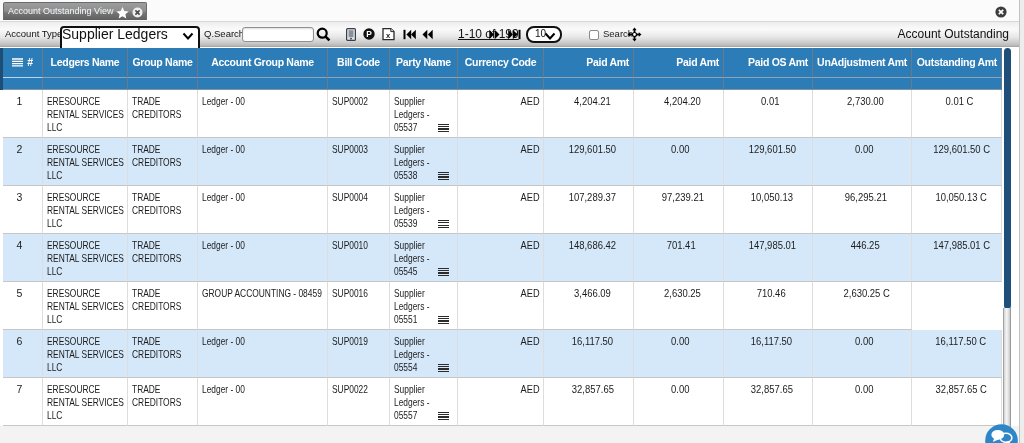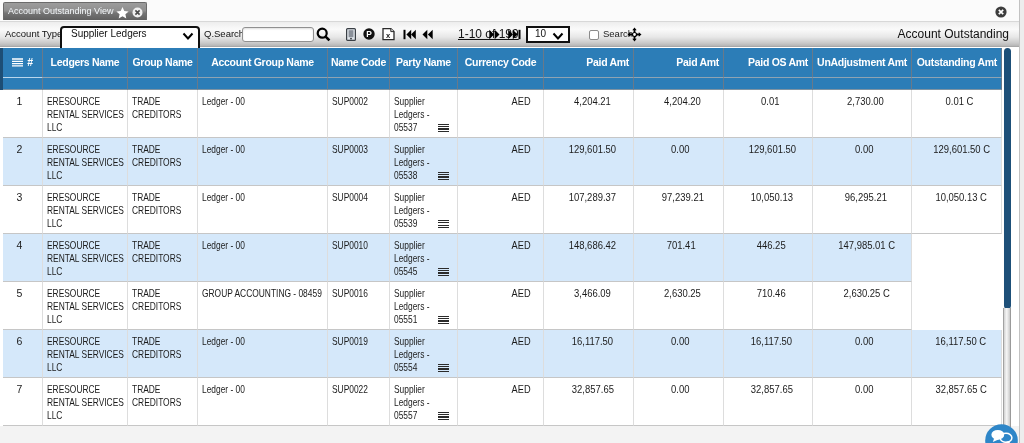--- a/index.html
+++ b/index.html
@@ -18,28 +18,28 @@
 #tab .cx { position:absolute; left:128px; top:4px; }
 #topclose { position:absolute; left:995px; top:4px; }
 
 
 #toolbar { left:0; top:22px; width:1019px; height:25px;
   background:linear-gradient(180deg,#ededed 0%,#fafafa 30%,#e8e8e8 62%,#c9c9c9 88%,#b5b5b5 100%);
   border-bottom:1px solid #a8a8a8; font-size:9.5px; color:#111; }
 #toolbar .lbl { top:0; height:24px; line-height:24px; }
 #lab1 { left:5px; }
 #sel1 { left:60px; top:4px; width:140px; height:31px; background:#fff;
-  border:2px solid #101010; border-radius:4px; line-height:12.5px; font-size:10px;
-  padding-left:9px; }
+  border:2px solid #101010; border-radius:4px; line-height:12.5px; font-size:14px;
+  }
 #sel1 svg, #sel2 svg { position:absolute; right:4px; top:3px; }
 #lab2 { left:204px; }
 #inp1 { left:242px; top:5px; width:72px; height:15px; background:#fff;
   border:1px solid #909090; border-radius:3px; box-shadow:inset 0 1px 2px #00000022; }
-#sel2 { left:526px; top:4px; width:44px; height:17px; background:#fff;
-  border:2px solid #101010; border-radius:0; line-height:12.5px; font-size:10px;
+#sel2 { left:526px; top:4px; width:36px; height:17px; background:#fff;
+  border:2px solid #101010; border-radius:8px; line-height:12.5px; font-size:10px;
   padding-left:7px; }
 #pgtext { left:458px; font-size:12px;text-decoration:underline; }
 #cb { left:589px; top:8px; width:10px; height:10px; background:#fff;
   border:1px solid #8a8a8a; border-radius:2px; }
 #flab { left:603px; color:#222; }
 #title { right:10px; font-size:12px; color:#101010; }
 .icw { top:0; height:24px; display:flex; align-items:center; }
 
 
 #tbl { left:3px; top:48px; width:999px; }
@@ -53,21 +53,21 @@
 .r.sub .c { background:#2c7db7; height:12px; border-right:1px solid #68798a;
   border-bottom:1px solid #7f93a2; }
 .c { font-size:10.5px; line-height:13.4px; color:#1b1b1b; padding:4.5px 4px 0 4px;
   height:48px; border-right:1px solid #dddddd; border-bottom:1px solid #c6c6c6;
   overflow:hidden; }
 .t { display:inline-block; transform:scaleX(0.8); transform-origin:0 0;
   white-space:nowrap; }
 .w .c { background:#fff; }
 .b .c { background:#d5e8fa; }
 .c.num { text-align:center; padding-right:10px; }
-.c.cur { text-align:right; padding-right:12px; }
+.c.cur { text-align:right; padding-right:3px; }
 .c.cur .t { transform-origin:100% 0; transform:scaleX(0.88); }
 .c.amt { text-align:center; padding-right:3px; font-size:11px; }
 .amt .n { display:inline-block; transform:scaleX(0.86); transform-origin:100% 0; white-space:nowrap; }
 .c.rel { position:relative; }
 #hleft { left:0; top:48px; width:3px; height:42px; background:#1d4e75; }
 
 
 .li { position:absolute; left:48px; top:34px; width:10.5px; height:8px;
   background:repeating-linear-gradient(180deg,#2b2b2b 0px,#2b2b2b 1.2px,transparent 1.2px,transparent 2.25px); }
 
@@ -176,21 +176,21 @@
 </div>
 
 <div class="abs" id="tbl">
 <div class="r hd">
 <div class="c"><svg width="11" height="9" viewBox="0 0 11 9" style="margin-right:4px">
           <path d="M0 1 H11 M0 3.3 H11 M0 5.6 H11 M0 7.9 H11" stroke="#fff" stroke-width="1.3"></path>
         </svg>#</div>
 <div class="c">Ledgers Name</div>
 <div class="c">Group Name</div>
 <div class="c">Account Group Name</div>
-<div class="c">Name Code</div>
+<div class="c">Bill Code</div>
 <div class="c">Party Name</div>
 <div class="c">Currency Code</div>
 <div class="c ar">Paid Amt</div>
 <div class="c ar">Paid Amt</div>
 <div class="c ar">Paid OS Amt</div>
 <div class="c ar">UnAdjustment Amt</div>
 <div class="c ar">Outstanding Amt</div>
 </div>
 <div class="r sub">
 <div class="c"></div>
@@ -251,20 +251,21 @@
 <div class="r b">
 <div class="c num">4</div>
 <div class="c"><span class="t">ERESOURCE<br>RENTAL SERVICES<br>LLC</span></div>
 <div class="c"><span class="t">TRADE<br>CREDITORS</span></div>
 <div class="c"><span class="t">Ledger - 00</span></div>
 <div class="c"><span class="t">SUP0010</span></div>
 <div class="c rel"><span class="t">Supplier<br>Ledgers -<br>05545</span><span class="li"></span></div>
 <div class="c cur"><span class="t">AED</span></div>
 <div class="c amt"><span class="n">148,686.42</span></div>
 <div class="c amt"><span class="n">701.41</span></div>
+<div class="c amt"><span class="n">147,985.01</span></div>
 <div class="c amt"><span class="n">446.25</span></div>
 <div class="c amt"><span class="n">147,985.01 C</span></div>
 </div>
 <div class="r w">
 <div class="c num">5</div>
 <div class="c"><span class="t">ERESOURCE<br>RENTAL SERVICES<br>LLC</span></div>
 <div class="c"><span class="t">TRADE<br>CREDITORS</span></div>
 <div class="c"><span class="t">GROUP ACCOUNTING - 08459</span></div>
 <div class="c"><span class="t">SUP0016</span></div>
 <div class="c rel"><span class="t">Supplier<br>Ledgers -<br>05551</span><span class="li"></span></div>

